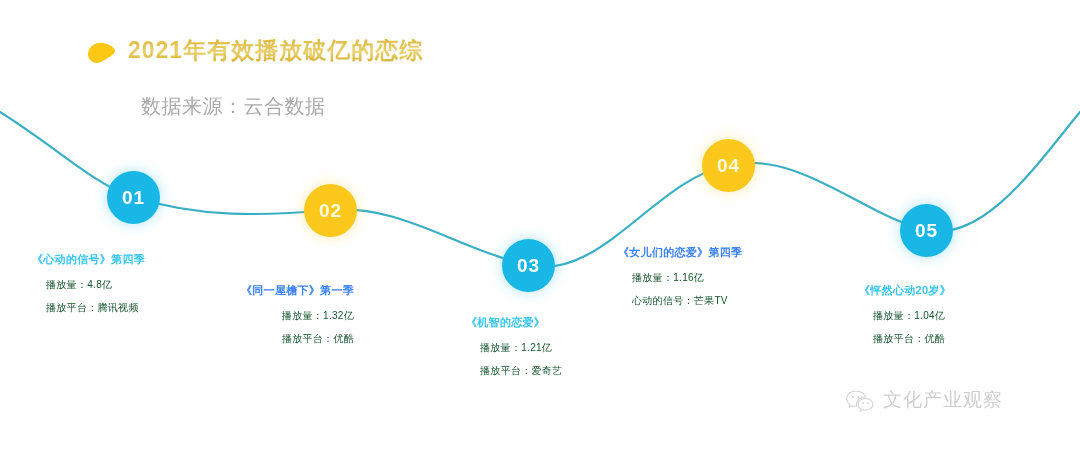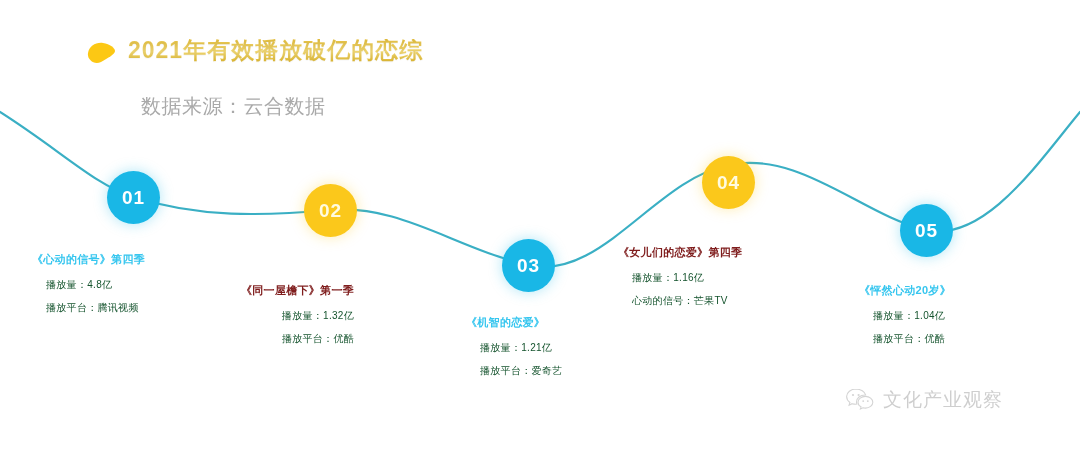--- a/index.html
+++ b/index.html
@@ -99,37 +99,37 @@
   .item-title {
     font-size: 11px;
     font-weight: bold;
     letter-spacing: 0.3px;
     margin-bottom: 11px;
   }
   .item-title.cyan {
     color: #36c6ef;
   }
   .item-title.yellow {
-    color: #7f1d1d;
+    color: #3b82f6;
   }
   .item-line {
     font-size: 10px;
     color: #14532d;
     letter-spacing: 0.3px;
     margin-bottom: 9px;
     padding-left: 14px;
   }
 
   
   #watermark {
     position: absolute;
     left: 845px;
     top: 387px;
     display: flex;
-    align-items: flex-start;
+    align-items: flex-end;
     opacity: 0.42;
   }
   #wechat-icon {
     width: 30px;
     height: 24px;
     margin-right: 8px;
     flex: 0 0 auto;
   }
   #watermark-text {
     font-size: 19px;
@@ -164,21 +164,21 @@
 
   <div class="node cyan" style="left:107px; top:171px;">
       <span>01</span>
     </div>
   <div class="node yellow" style="left:304px; top:184px;">
       <span>02</span>
     </div>
   <div class="node cyan" style="left:502px; top:239px;">
       <span>03</span>
     </div>
-  <div class="node yellow" style="left:702px; top:156px;">
+  <div class="node yellow" style="left:702px; top:139px;">
       <span>04</span>
     </div>
   <div class="node cyan" style="left:900px; top:204px;">
       <span>05</span>
     </div>
 
   <div class="label-block" style="left:32px; top:252px;">
     <div class="item-title cyan">《心动的信号》第四季</div>
     <div class="item-line">播放量：4.8亿</div>
     <div class="item-line">播放平台：腾讯视频</div>

